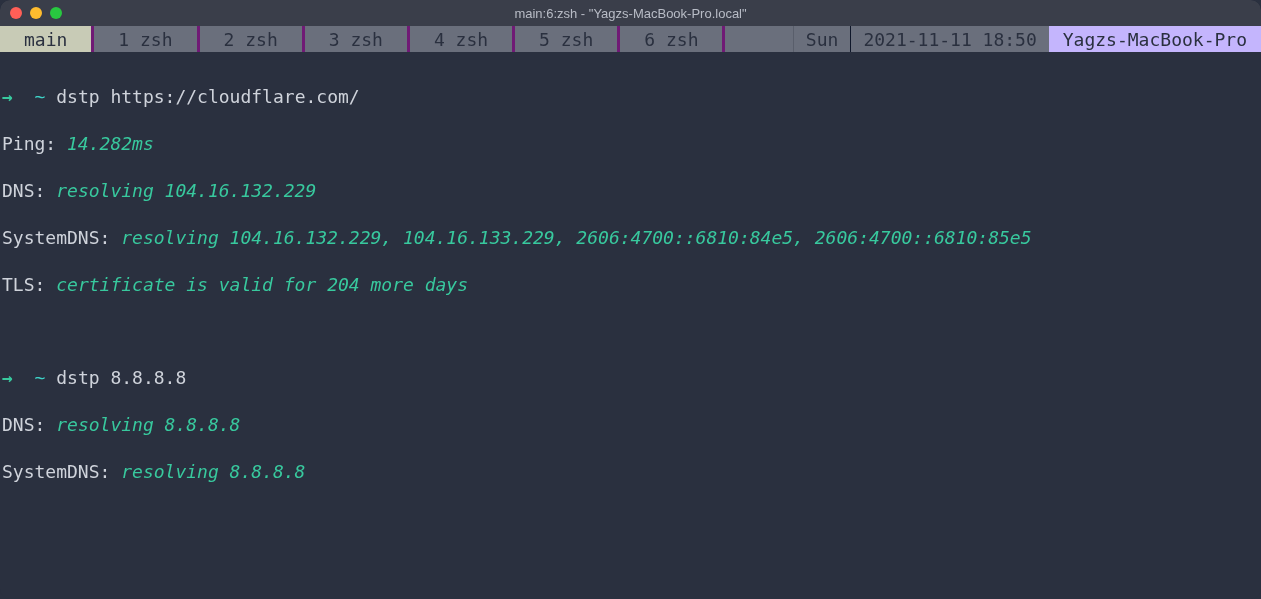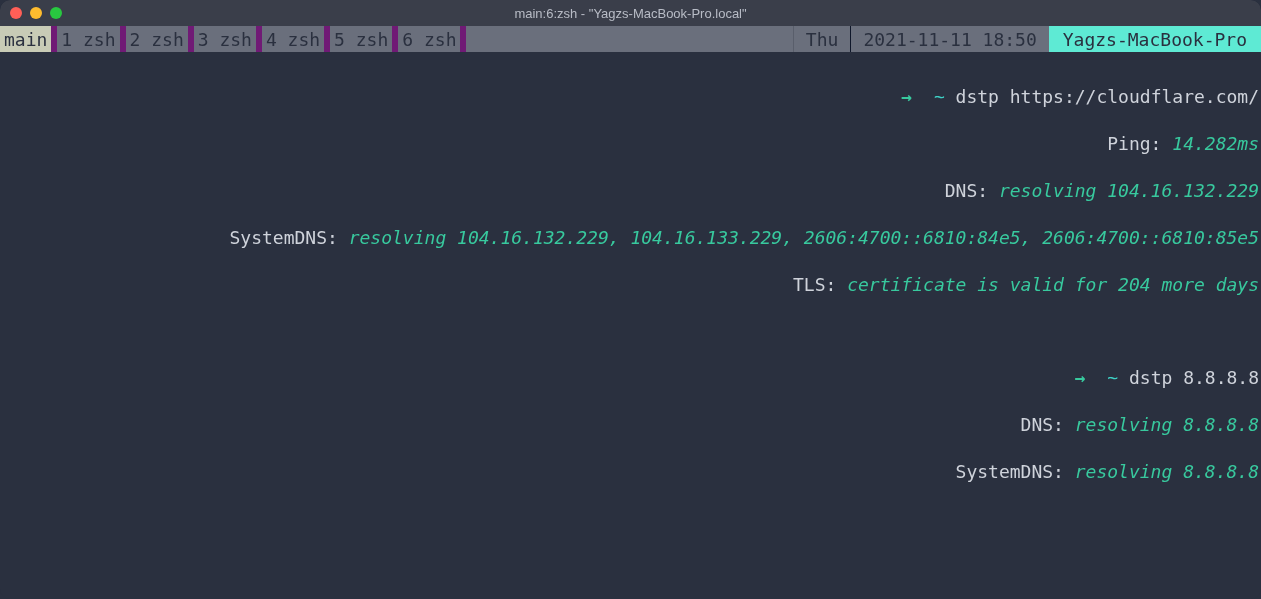--- a/index.html
+++ b/index.html
@@ -51,56 +51,55 @@
   }
   .tabbar {
     height: 26px;
     background: #6a6f7c;
     display: flex;
     align-items: stretch;
     font-size: 18px;
     color: #2a303f;
   }
   .tab {
-    padding: 0 4px;
+    padding: 0 24px;
     display: flex;
     align-items: center;
     background: #6a6f7c;
     color: #2a303f;
-    border-right: 6px solid #701a75;
+    border-right: 3px solid #701a75;
     cursor: pointer;
     white-space: nowrap;
   }
   .tab.active {
     background: #c8cbb6;
     color: #2a303f;
     font-weight: 500;
   }
   .spacer { flex: 1; background: #6a6f7c; }
   .status-day, .status-datetime {
     padding: 0 12px;
     display: flex; align-items: center;
     background: #6a6f7c;
     color: #2a303f;
     border-left: 1px solid #595e6b;
   }
   .status-datetime { border-left: 1px solid #0f172a; }
   .status-host {
     padding: 0 14px;
     display: flex; align-items: center;
-    background: #5eead4;
+    background: #c4b5fd;
     color: #2a303f;
   }
   .terminal {
     flex: 1;
     padding: 10px 2px 8px 2px;
     line-height: 23.4px;
     white-space: pre;
     overflow: hidden;
-    text-align: right;
   }
   .line { display: block; }
   .arrow { color: #38c99e; font-weight: bold; }
   .tilde { color: #3ed1c6; }
   .cmd   { color: #cfd3db; }
   .label { color: #cfd3db; }
   .val   { color: #38c99e; font-style: italic; }
   .blank { height: 23.4px; }
 </style>
 </head>
@@ -119,21 +118,21 @@
 
   <div class="tabbar">
     <div class="tab active">main</div>
     <div class="tab">1 zsh</div>
     <div class="tab">2 zsh</div>
     <div class="tab">3 zsh</div>
     <div class="tab">4 zsh</div>
     <div class="tab">5 zsh</div>
     <div class="tab">6 zsh</div>
     <div class="spacer"></div>
-    <div class="status-day">Thu</div>
+    <div class="status-day">Sun</div>
     <div class="status-datetime">2021-11-11 18:50</div>
     <div class="status-host">Yagzs-MacBook-Pro</div>
   </div>
 
   <div class="terminal">
 <span class="line"><span class="arrow">→</span>  <span class="tilde">~</span> <span class="cmd">dstp https://cloudflare.com/</span></span>
 <span class="line"><span class="label">Ping:</span> <span class="val">14.282ms</span></span>
 <span class="line"><span class="label">DNS:</span> <span class="val">resolving 104.16.132.229</span></span>
 <span class="line"><span class="label">SystemDNS:</span> <span class="val">resolving 104.16.132.229, 104.16.133.229, 2606:4700::6810:84e5, 2606:4700::6810:85e5</span></span>
 <span class="line"><span class="label">TLS:</span> <span class="val">certificate is valid for 204 more days</span></span>

